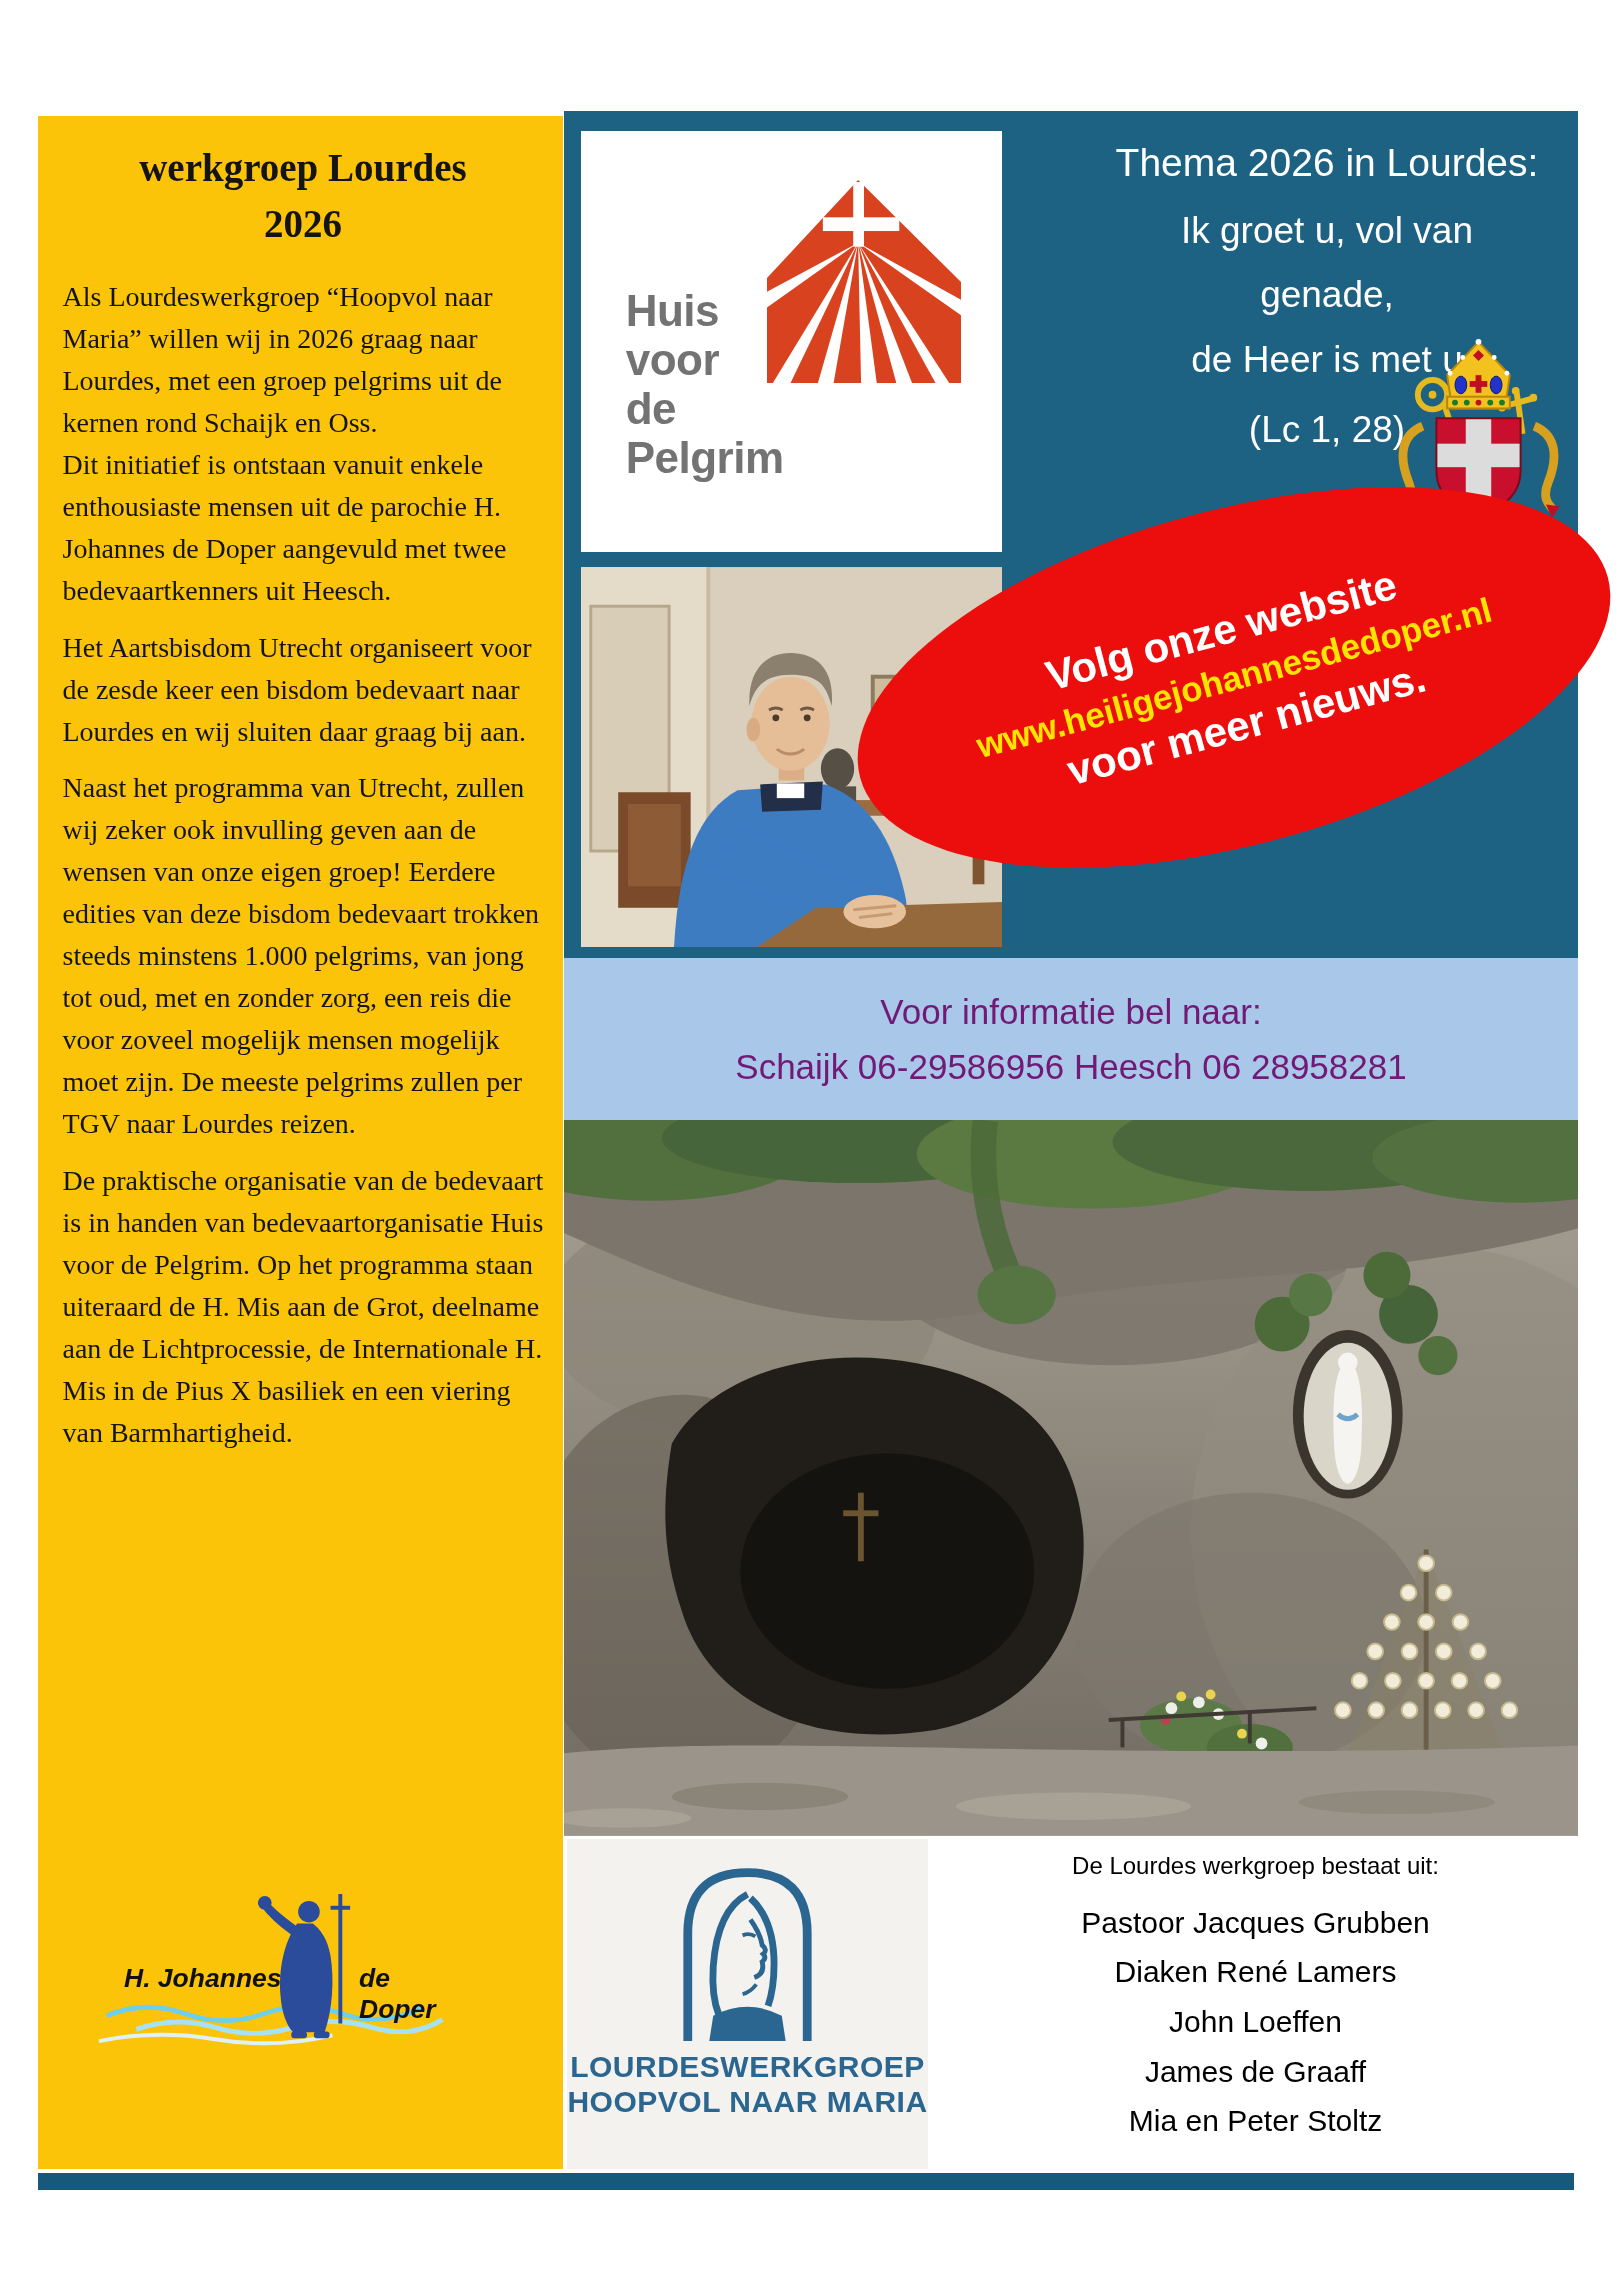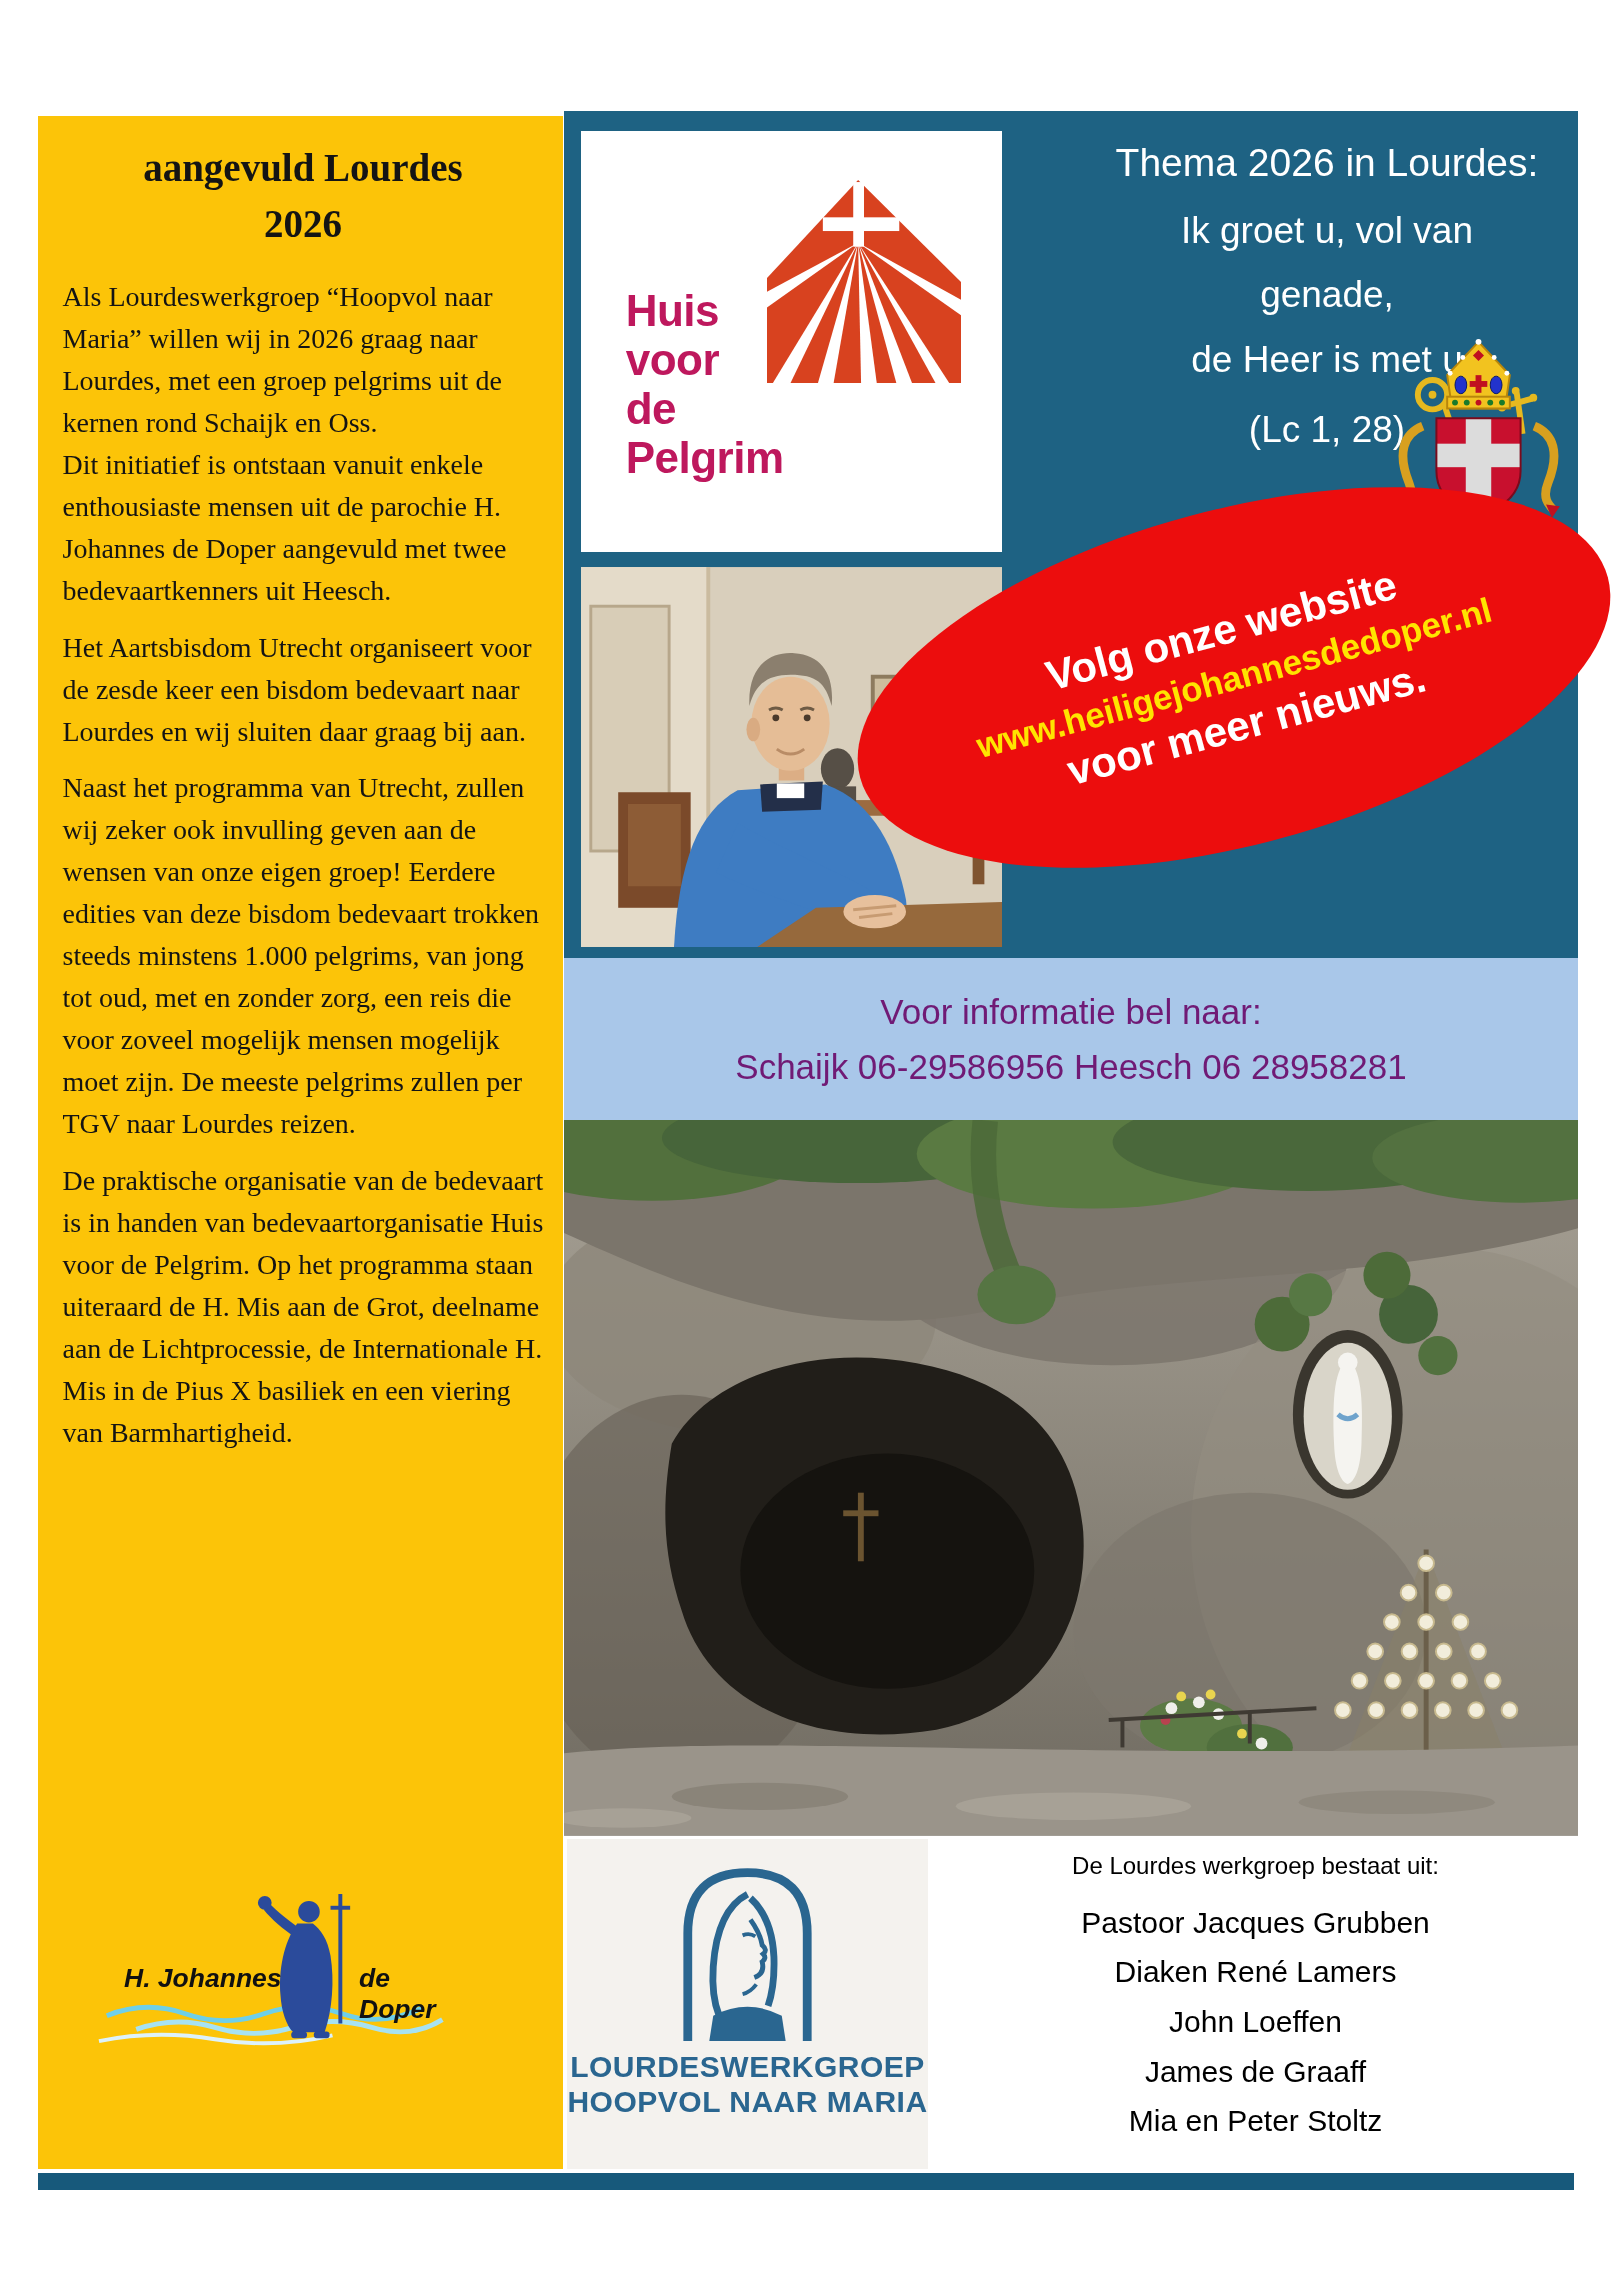--- a/index.html
+++ b/index.html
@@ -20,21 +20,21 @@
   .johannes-logo{position:absolute;left:59px;top:1776px;width:365px;height:162px;}
   .johannes-logo svg{position:absolute;left:0;top:0;}
   .jl-text{position:absolute;font-weight:bold;font-style:italic;font-size:26.5px;color:#111;}
   .jl-left{left:27px;top:71px;}
   .jl-right{left:262px;top:71px;}
 
   
   .teal-block{position:absolute;left:564px;top:111px;width:1014px;height:847px;background:#1E6283;}
   .logo-box{position:absolute;left:16.7px;top:19.6px;width:421px;height:421px;background:#ffffff;}
   .hvdp-text{position:absolute;left:45px;top:155px;font-weight:bold;font-size:44px;
-             line-height:49px;color:#be185d;letter-spacing:-0.5px;}
+             line-height:49px;color:#737373;letter-spacing:-0.5px;}
   .sunburst{position:absolute;left:186px;top:49px;}
 
   .thema{position:absolute;left:458px;top:29px;width:564px;text-align:center;color:#ffffff;margin-left:23px;}
   .thema-heading{font-size:39px;line-height:45px;}
   .quote{font-size:37px;line-height:43px;}
   .q1{margin-top:23.5px;} .q2{margin-top:21.6px;} .q3{margin-top:21.6px;} .q4{margin-top:27.4px;}
 
   .coat{position:absolute;left:831px;top:225px;}
   .priest{position:absolute;left:16.7px;top:456px;width:421px;height:380px;overflow:hidden;}
 
@@ -65,21 +65,21 @@
   .wg-name{font-size:30px;line-height:37px;margin-bottom:12.7px;}
 
   .bottom-bar{position:absolute;left:38px;top:2173px;width:1536px;height:16.7px;background:#17597B;}
 </style>
 </head>
 <body>
 
 <div id="page">
 
   <aside class="yellow-col">
-    <h1><span>aangevuld Lourdes</span><br><span>2026</span></h1>
+    <h1><span>werkgroep Lourdes</span><br><span>2026</span></h1>
 
     <p class="para first">Als Lourdeswerkgroep “Hoopvol naar Maria” willen wij in 2026 graag naar Lourdes, met een groep pelgrims uit de kernen rond Schaijk en Oss.</p>
     <p class="para joined">Dit initiatief is ontstaan vanuit enkele enthousiaste mensen uit de parochie H. Johannes de Doper aangevuld met twee bedevaartkenners uit Heesch.</p>
     <p class="para">Het Aartsbisdom Utrecht organiseert voor de zesde keer een bisdom bedevaart naar Lourdes en wij sluiten daar graag bij aan.</p>
     <p class="para">Naast het programma van Utrecht, zullen wij zeker ook invulling geven aan de wensen van onze eigen groep! Eerdere edities van deze bisdom bedevaart trokken steeds minstens 1.000 pelgrims, van jong tot oud, met en zonder zorg, een reis die voor zoveel mogelijk mensen mogelijk moet zijn. De meeste pelgrims zullen per TGV naar Lourdes reizen.</p>
     <p class="para">De praktische organisatie van de bedevaart is in handen van bedevaartorganisatie Huis voor de Pelgrim. Op het programma staan uiteraard de H. Mis aan de Grot, deelname aan de Lichtprocessie, de Internationale H. Mis in de Pius X basiliek en een viering van Barmhartigheid.</p>
 
     <div class="johannes-logo">
       <svg width="365" height="162" viewBox="0 0 372 165">
 

